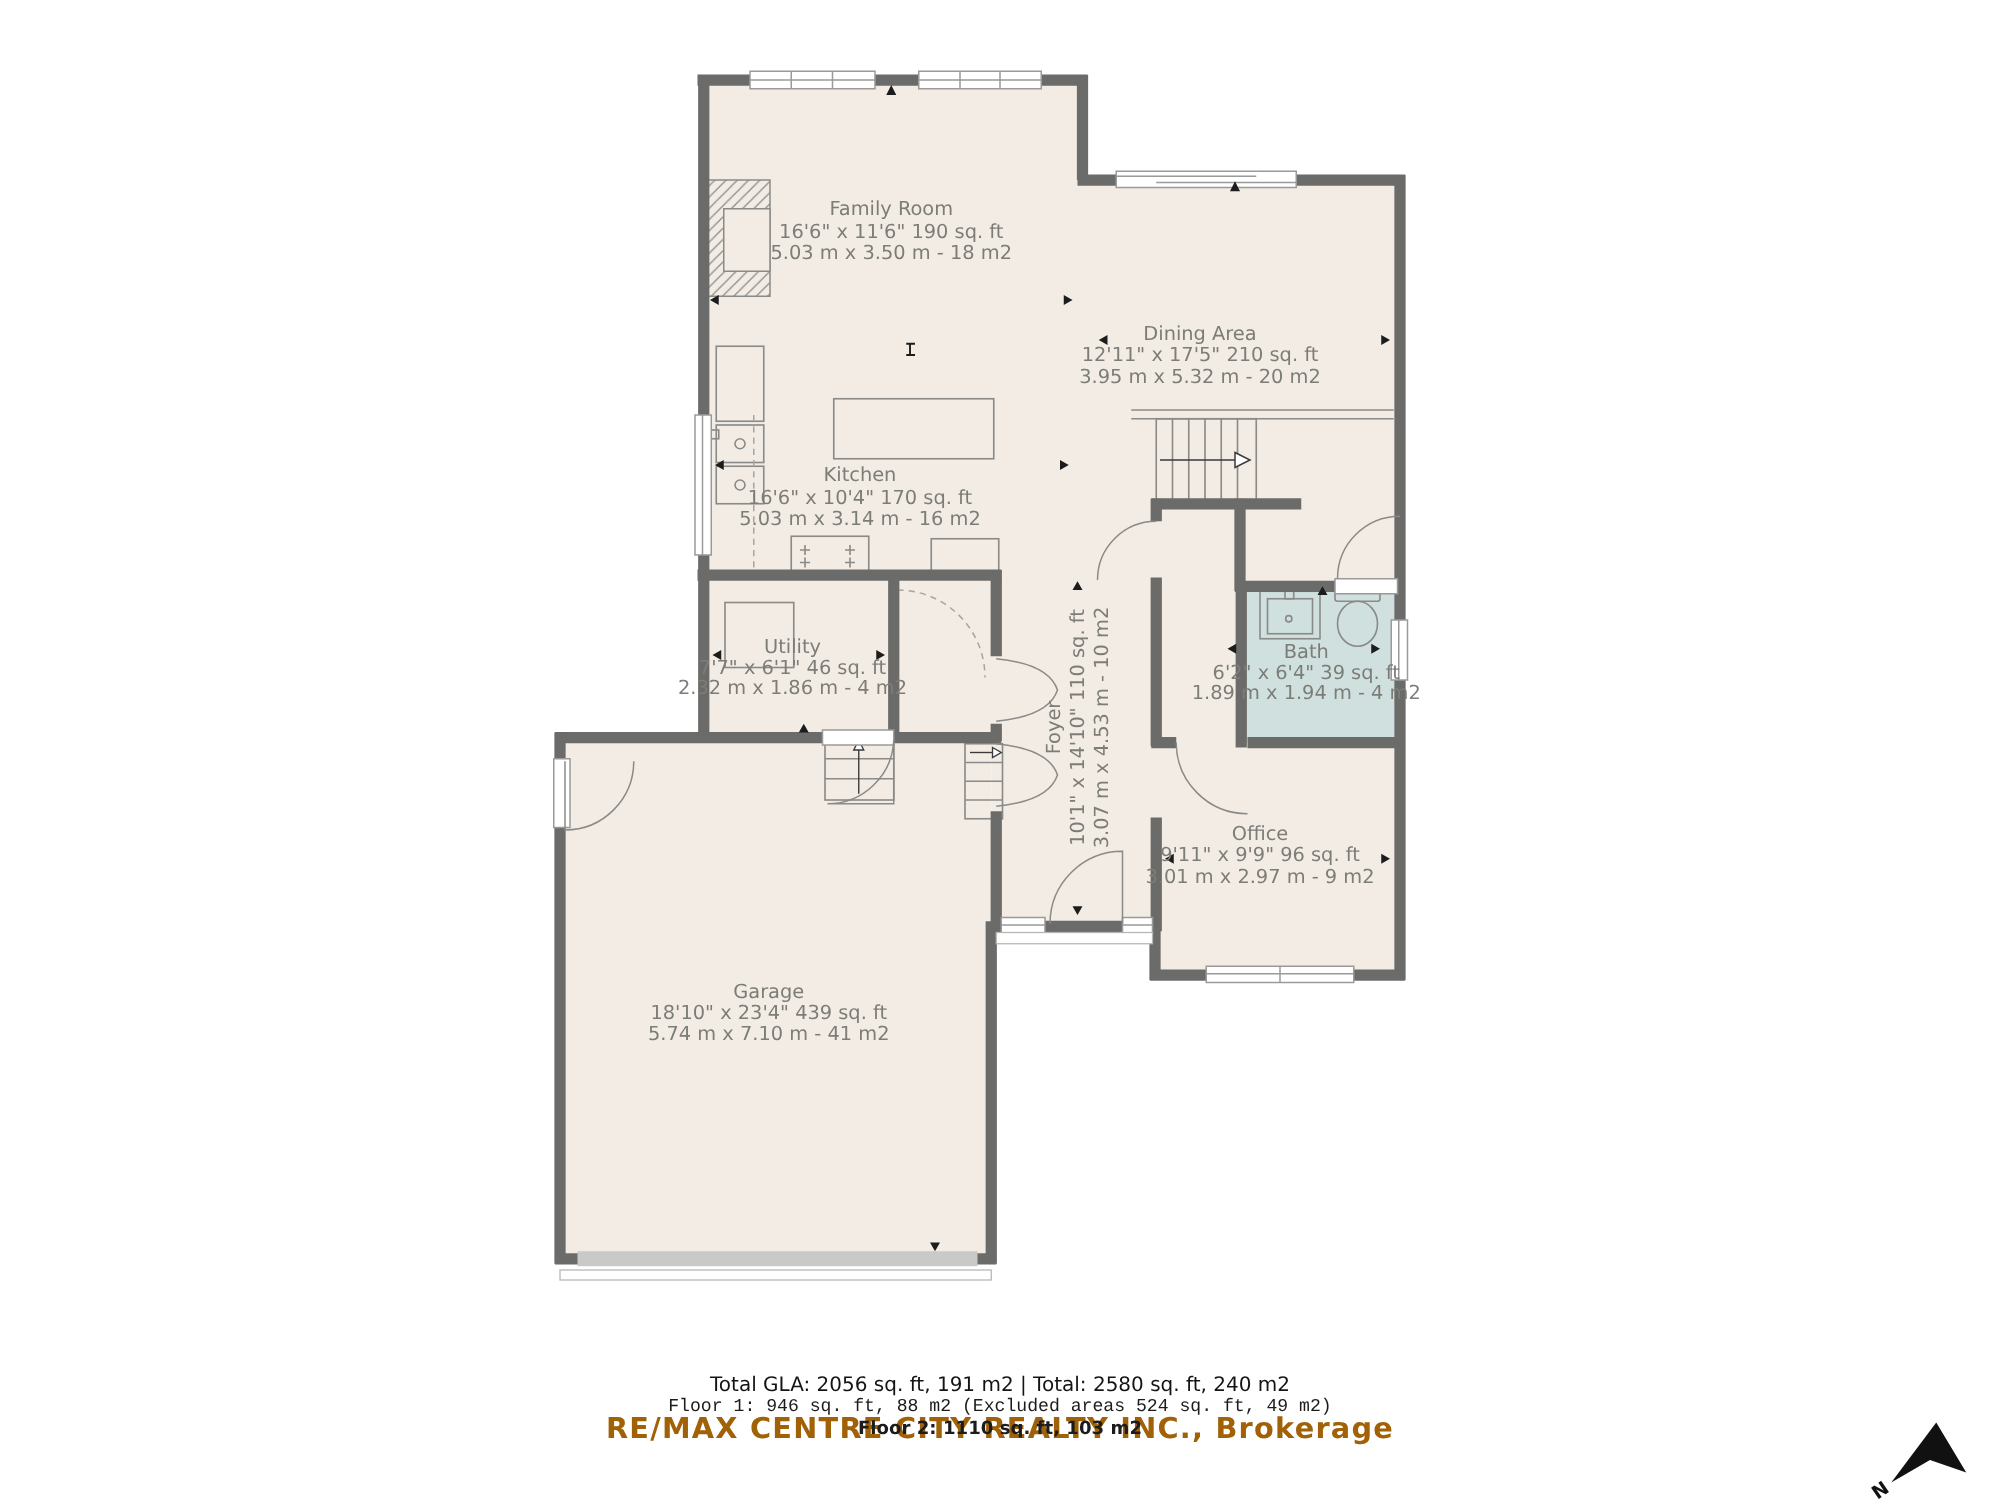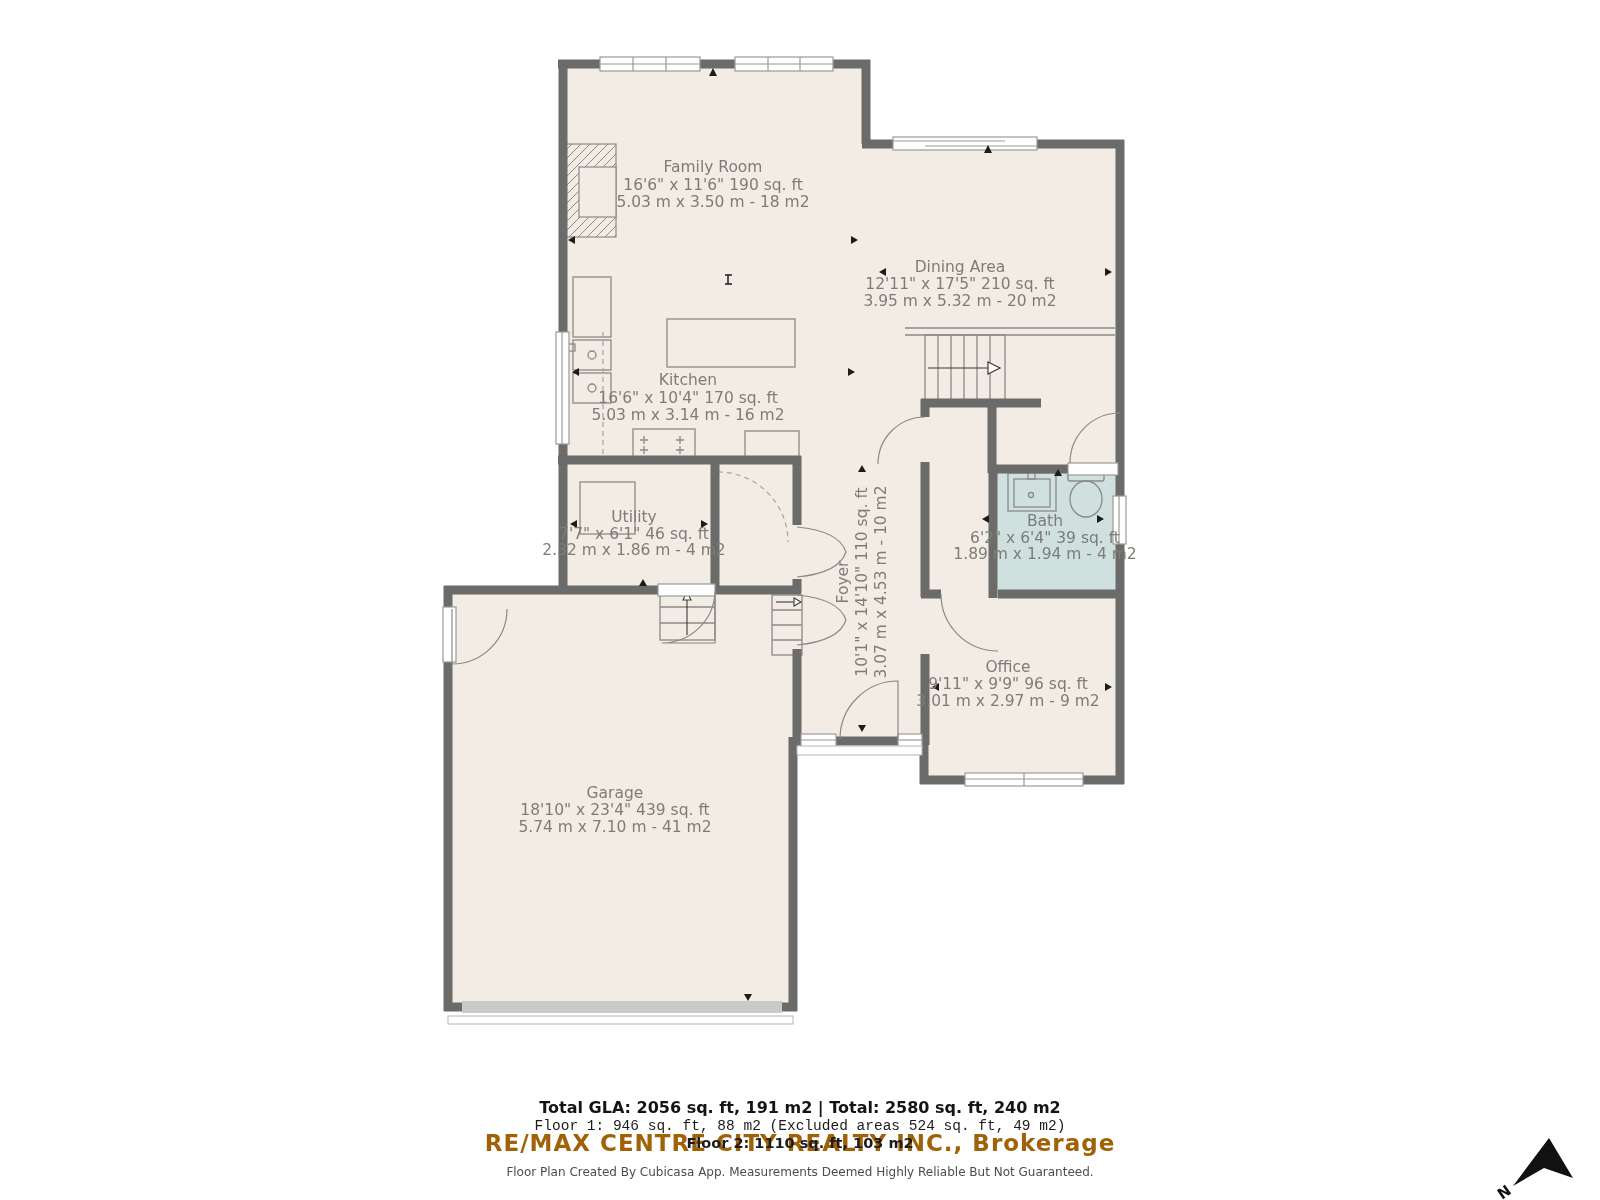--- a/index.html
+++ b/index.html
@@ -15,21 +15,21 @@
   .wall{stroke:var(--wall);stroke-width:9;fill:none;stroke-linecap:butt;}
   .thinline{stroke:var(--thin);stroke-width:1.3;fill:none;}
   .fixture{stroke:var(--thin);stroke-width:1.3;fill:none;}
   .dash{stroke:#a9a49e;stroke-width:1.2;fill:none;stroke-dasharray:5 4;}
   .win{fill:#ffffff;stroke:var(--winline);stroke-width:1.2;}
   .winline{stroke:var(--winline);stroke-width:1.2;}
   .arc{stroke:var(--thin);stroke-width:1.2;fill:none;}
   .mark{fill:#1c1c1c;}
   .roomlabel{fill:var(--label);font-size:15.5px;text-anchor:middle;}
   .footer-line{position:absolute;width:100%;text-align:center;color:#141414;}
-  .ft-total{top:1066px;font-size:16px;font-weight:bold;z-index:3;}
+  .ft-total{top:1066px;font-size:16px;font-weight:normal;z-index:3;}
   .ft-f1{top:1086px;font-size:14.5px;color:#1c1c1c;z-index:3;font-family:Liberation Mono, monospace;}
   .ft-f2{top:1103px;font-size:14.5px;color:#1c1c1c;z-index:3;font-weight:bold;}
   .ft-disc{top:1133px;font-size:12px;color:#4c4c4c;z-index:3;}
   .watermark{position:absolute;top:1098px;width:100%;text-align:center;font-size:23px;
              color:#a16207;font-weight:600;letter-spacing:1px;z-index:1;white-space:nowrap;}
 </style>
 </head>
 <body>
 
 <div id="stage">
@@ -246,14 +246,13 @@
   <g>
     <polygon points="1549,1106 1573,1146 1544,1136 1513,1154" fill="#111111"></polygon>
     <text x="1502" y="1168" font-size="15" font-weight="bold" fill="#111111" transform="rotate(-35 1502 1168)">N</text>
   </g>
 </svg>
 
   <div class="watermark">RE/MAX CENTRE CITY REALTY INC., Brokerage</div>
   <div class="footer-line ft-total">Total GLA: 2056 sq. ft, 191 m2 | Total: 2580 sq. ft, 240 m2</div>
   <div class="footer-line ft-f1">Floor 1: 946 sq. ft, 88 m2 (Excluded areas 524 sq. ft, 49 m2)</div>
   <div class="footer-line ft-f2">Floor 2: 1110 sq. ft, 103 m2</div>
-  <div class="footer-line ft-disc">Floor Plan Created By Cubicasa App. Measurements Deemed Highly Reliable But Not Guaranteed.</div>
 </div>
 
 </body></html>

